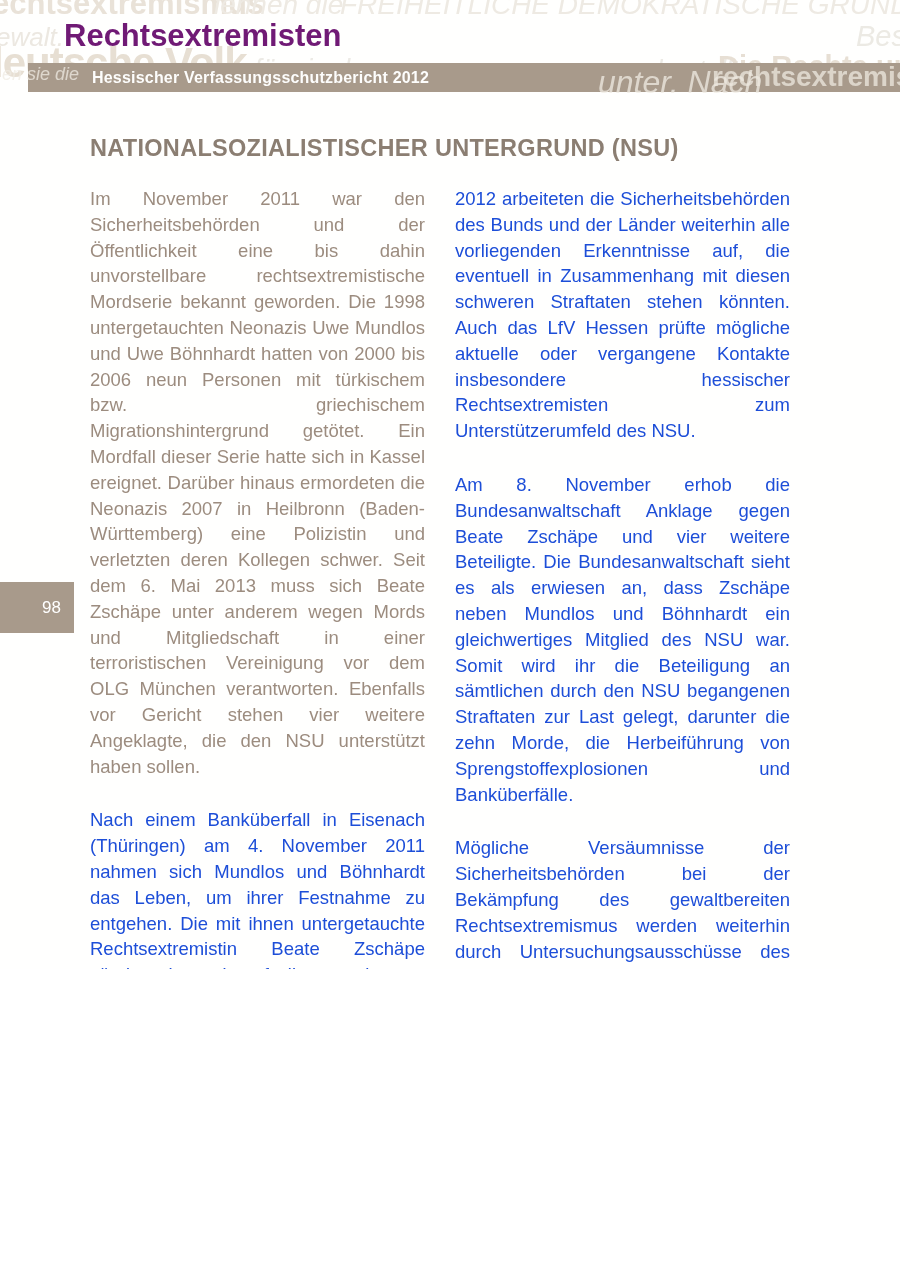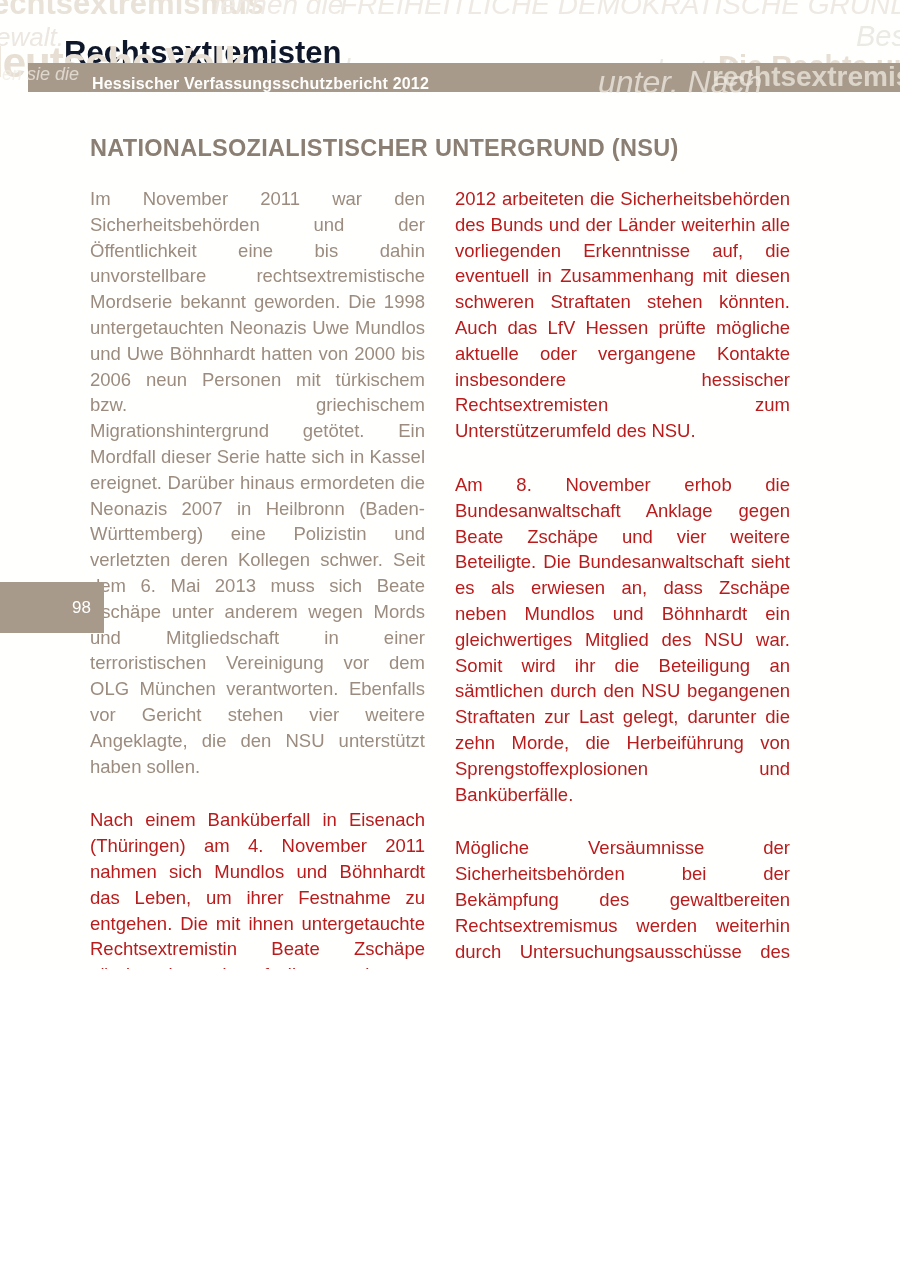--- a/index.html
+++ b/index.html
@@ -6,46 +6,46 @@
   .page{position:relative;width:900px;height:969px;background:#fffffe;overflow:hidden;
         font-family:"Liberation Sans",sans-serif;}
   
   .wm{position:absolute;white-space:nowrap;z-index:1;line-height:1;}
   .wm.it{font-style:italic;}
   .wm.bd{font-weight:700;}
   .wm-over{z-index:3;opacity:0.75;}
   
   .bar{position:absolute;left:28px;top:63px;width:872px;height:29px;background:#a89a8b;z-index:2;}
   .bar-label{position:absolute;left:92px;top:63px;height:29px;line-height:30px;z-index:4;
-             color:#fdfdfc;font-size:16px;font-weight:700;letter-spacing:0.2px;margin-top:6px;}
+             color:#fdfdfc;font-size:16px;font-weight:700;letter-spacing:0.2px;}
   
-  .pagenum-box{position:absolute;left:0;top:582px;width:74px;height:51px;background:#a89a8b;z-index:1;padding-left:30px;}
+  .pagenum-box{position:absolute;left:0;top:582px;width:74px;height:51px;background:#a89a8b;z-index:1;}
   .pagenum{position:absolute;right:13px;top:50%;transform:translateY(-50%);
            color:#ffffff;font-size:17px;}
   
   .title{position:absolute;left:90px;top:134px;margin:0;font-size:23.5px;line-height:28px;
          font-weight:700;letter-spacing:0.3px;color:#8b7e72;}
   
   .columns{position:absolute;left:90px;top:186px;width:700px;display:flex;gap:30px;}
   .col{width:335px;}
   .col p{margin:0 0 28px 0;font-size:18.5px;line-height:25.8px;text-align:justify;
-         color:#b91c1c;}
+         color:#1d4ed8;}
   .col p.lead{color:#9c8c7f;font-weight:400;}
 </style>
 </head>
 <body>
 
 <div class="page">
 
   <span class="wm bd" style="left:-8px;top:-12px;font-size:31px;color:#e9e2d8;">echtsextremismus</span>
   <span class="wm it" style="left:214px;top:-9px;font-size:28px;color:#eeeae3;">lehnen die</span>
   <span class="wm it" style="left:340px;top:-9px;font-size:28px;color:#eeeae3;">FREIHEITLICHE DEMOKRATISCHE GRUNDORDNU</span>
 
   <span class="wm it" style="left:-4px;top:24px;font-size:26px;color:#ece8e1;">ewalt.</span>
-  <span class="wm bd" style="left:64px;top:20px;font-size:31px;color:#0f172a;margin-top:17px;">Rechtsextremisten</span>
+  <span class="wm bd" style="left:64px;top:20px;font-size:31px;color:#701a75;">Rechtsextremisten</span>
   <span class="wm it" style="left:856px;top:22px;font-size:29px;color:#eceae4;">Best</span>
 
   <span class="wm bd" style="left:-8px;top:42px;font-size:42px;letter-spacing:-1px;color:#e7dfd3;">leutsche Volk</span>
   <span class="wm it" style="left:254px;top:56px;font-size:27px;color:#eceae5;">für sie den</span>
   <span class="wm it" style="left:648px;top:56px;font-size:26px;color:#eceae5;">darstellt.</span>
   <span class="wm bd" style="left:718px;top:52px;font-size:29px;color:#e7dfd4;">Die Rechte und</span>
 
   <div class="bar"></div>
 
   <span class="wm it wm-over" style="left:2px;top:65px;font-size:18px;color:#f0ece4;">en sie die</span>

